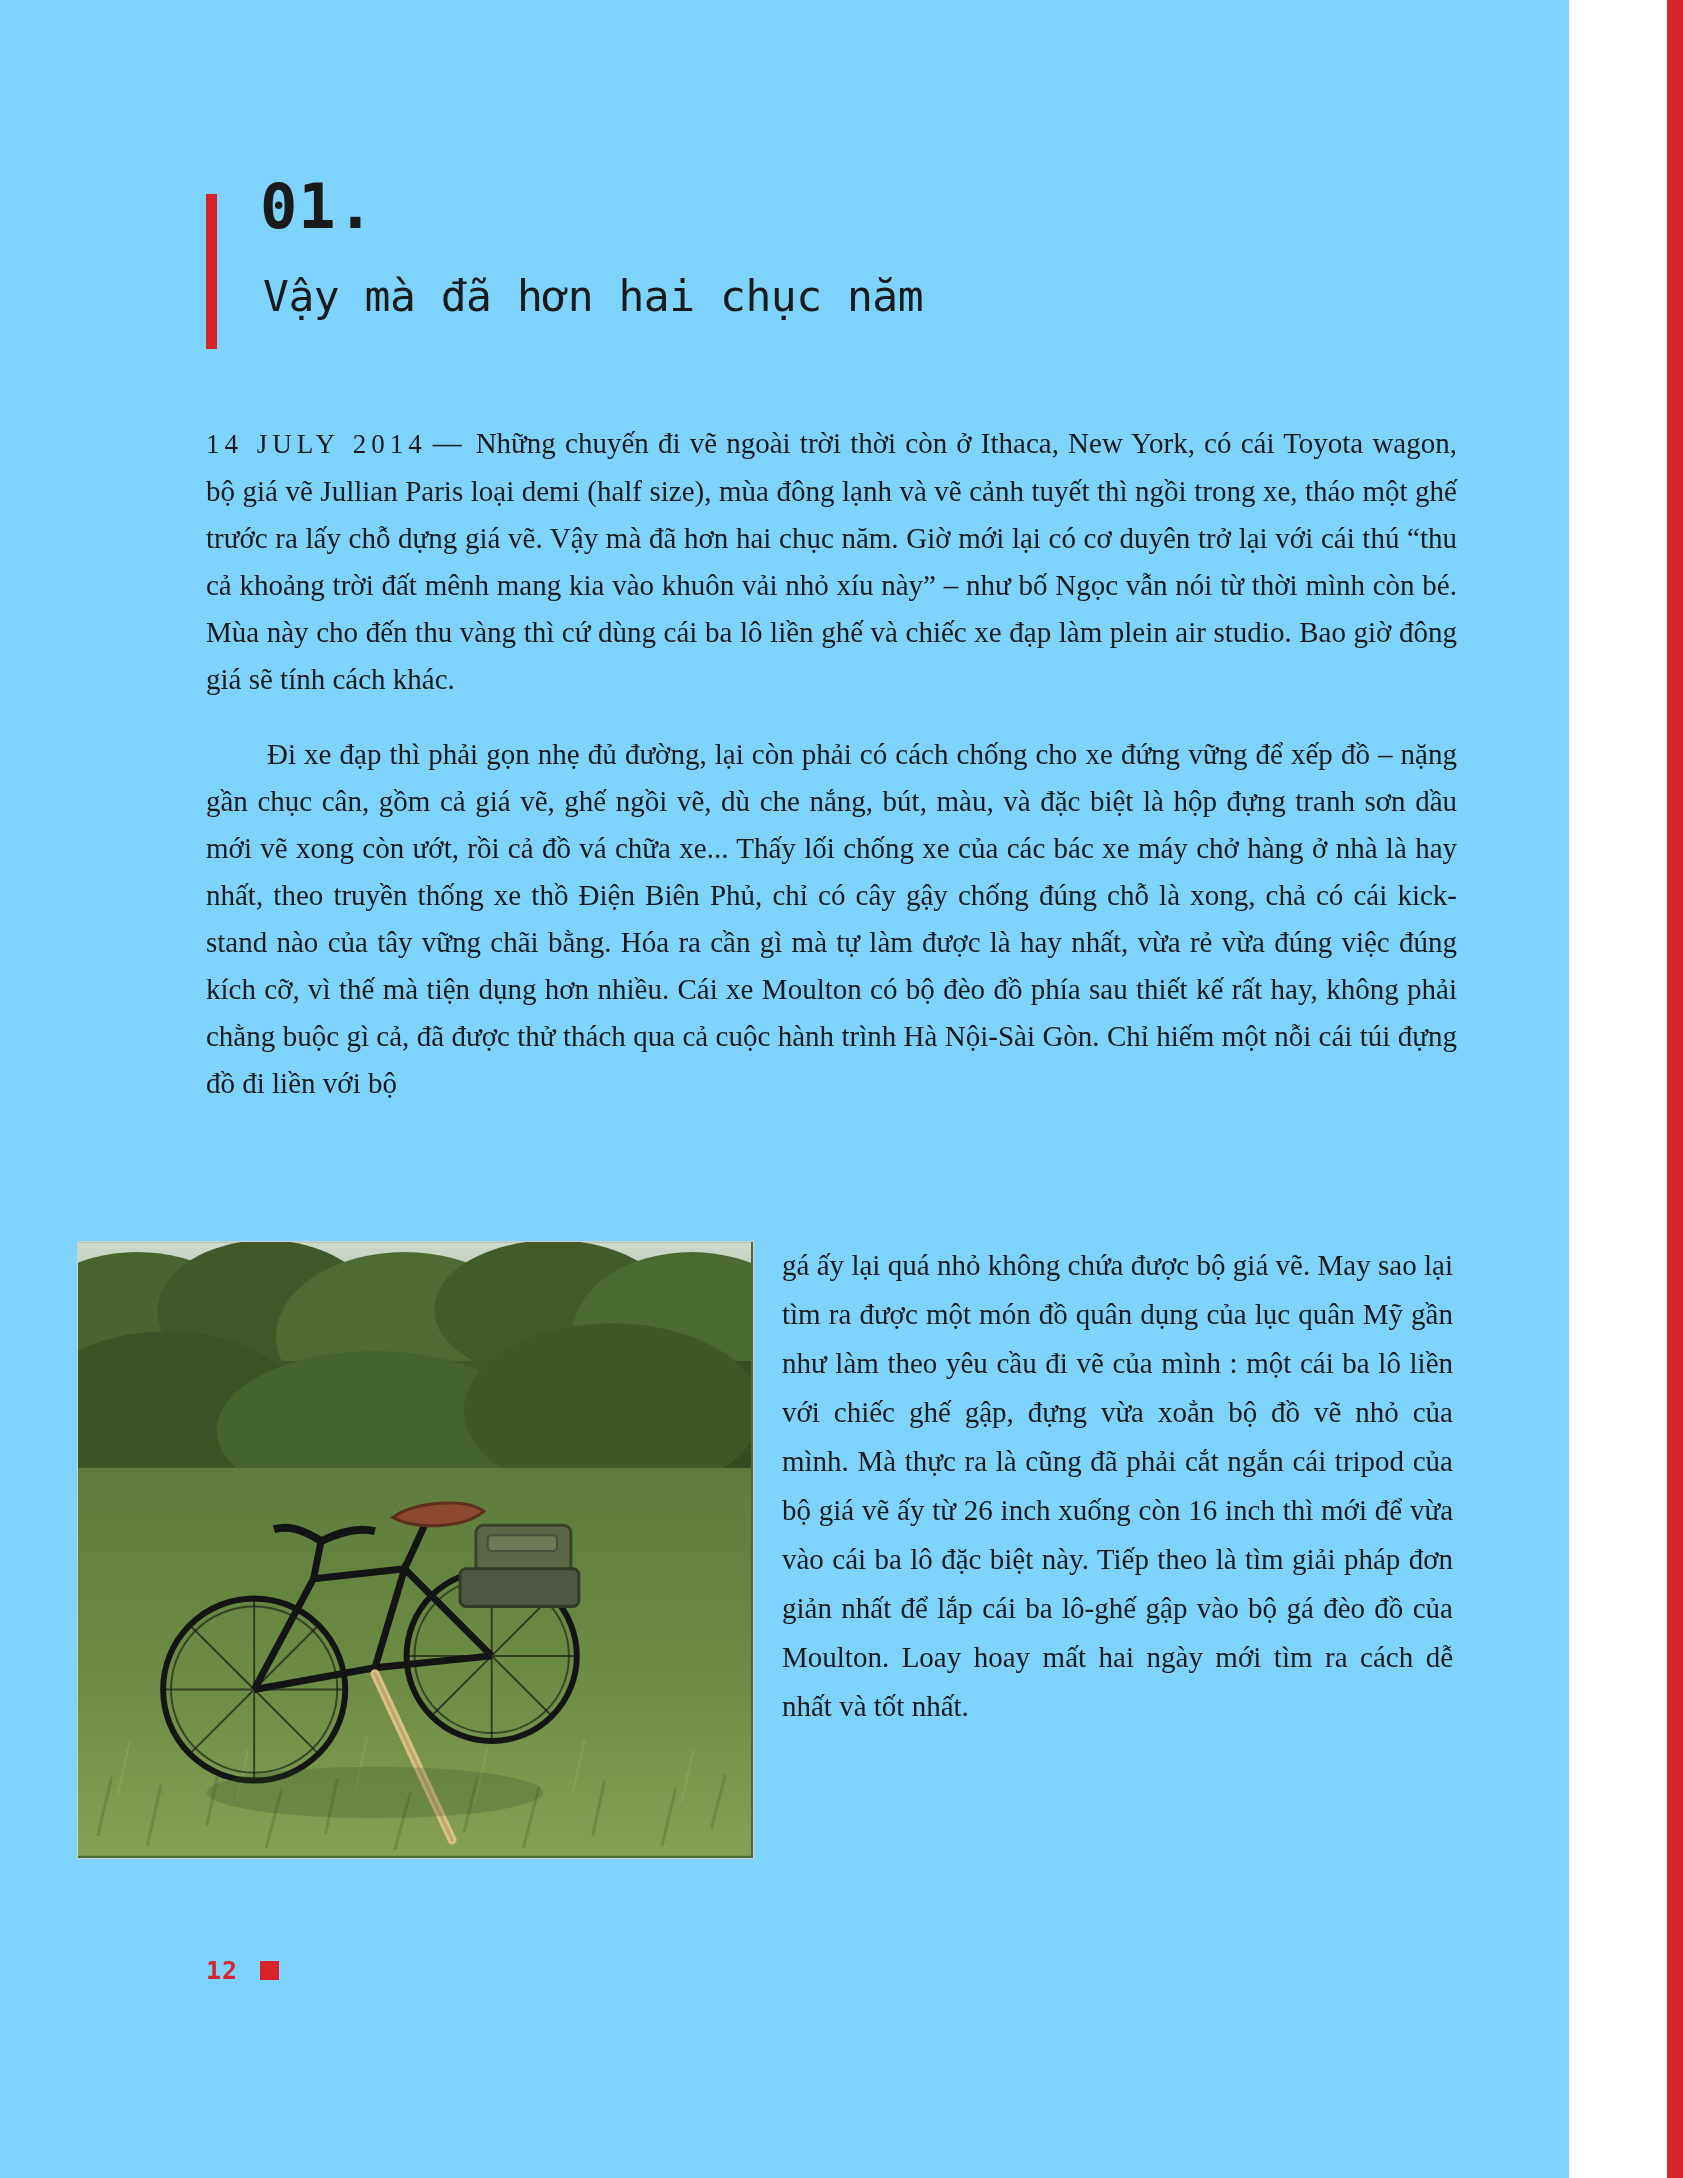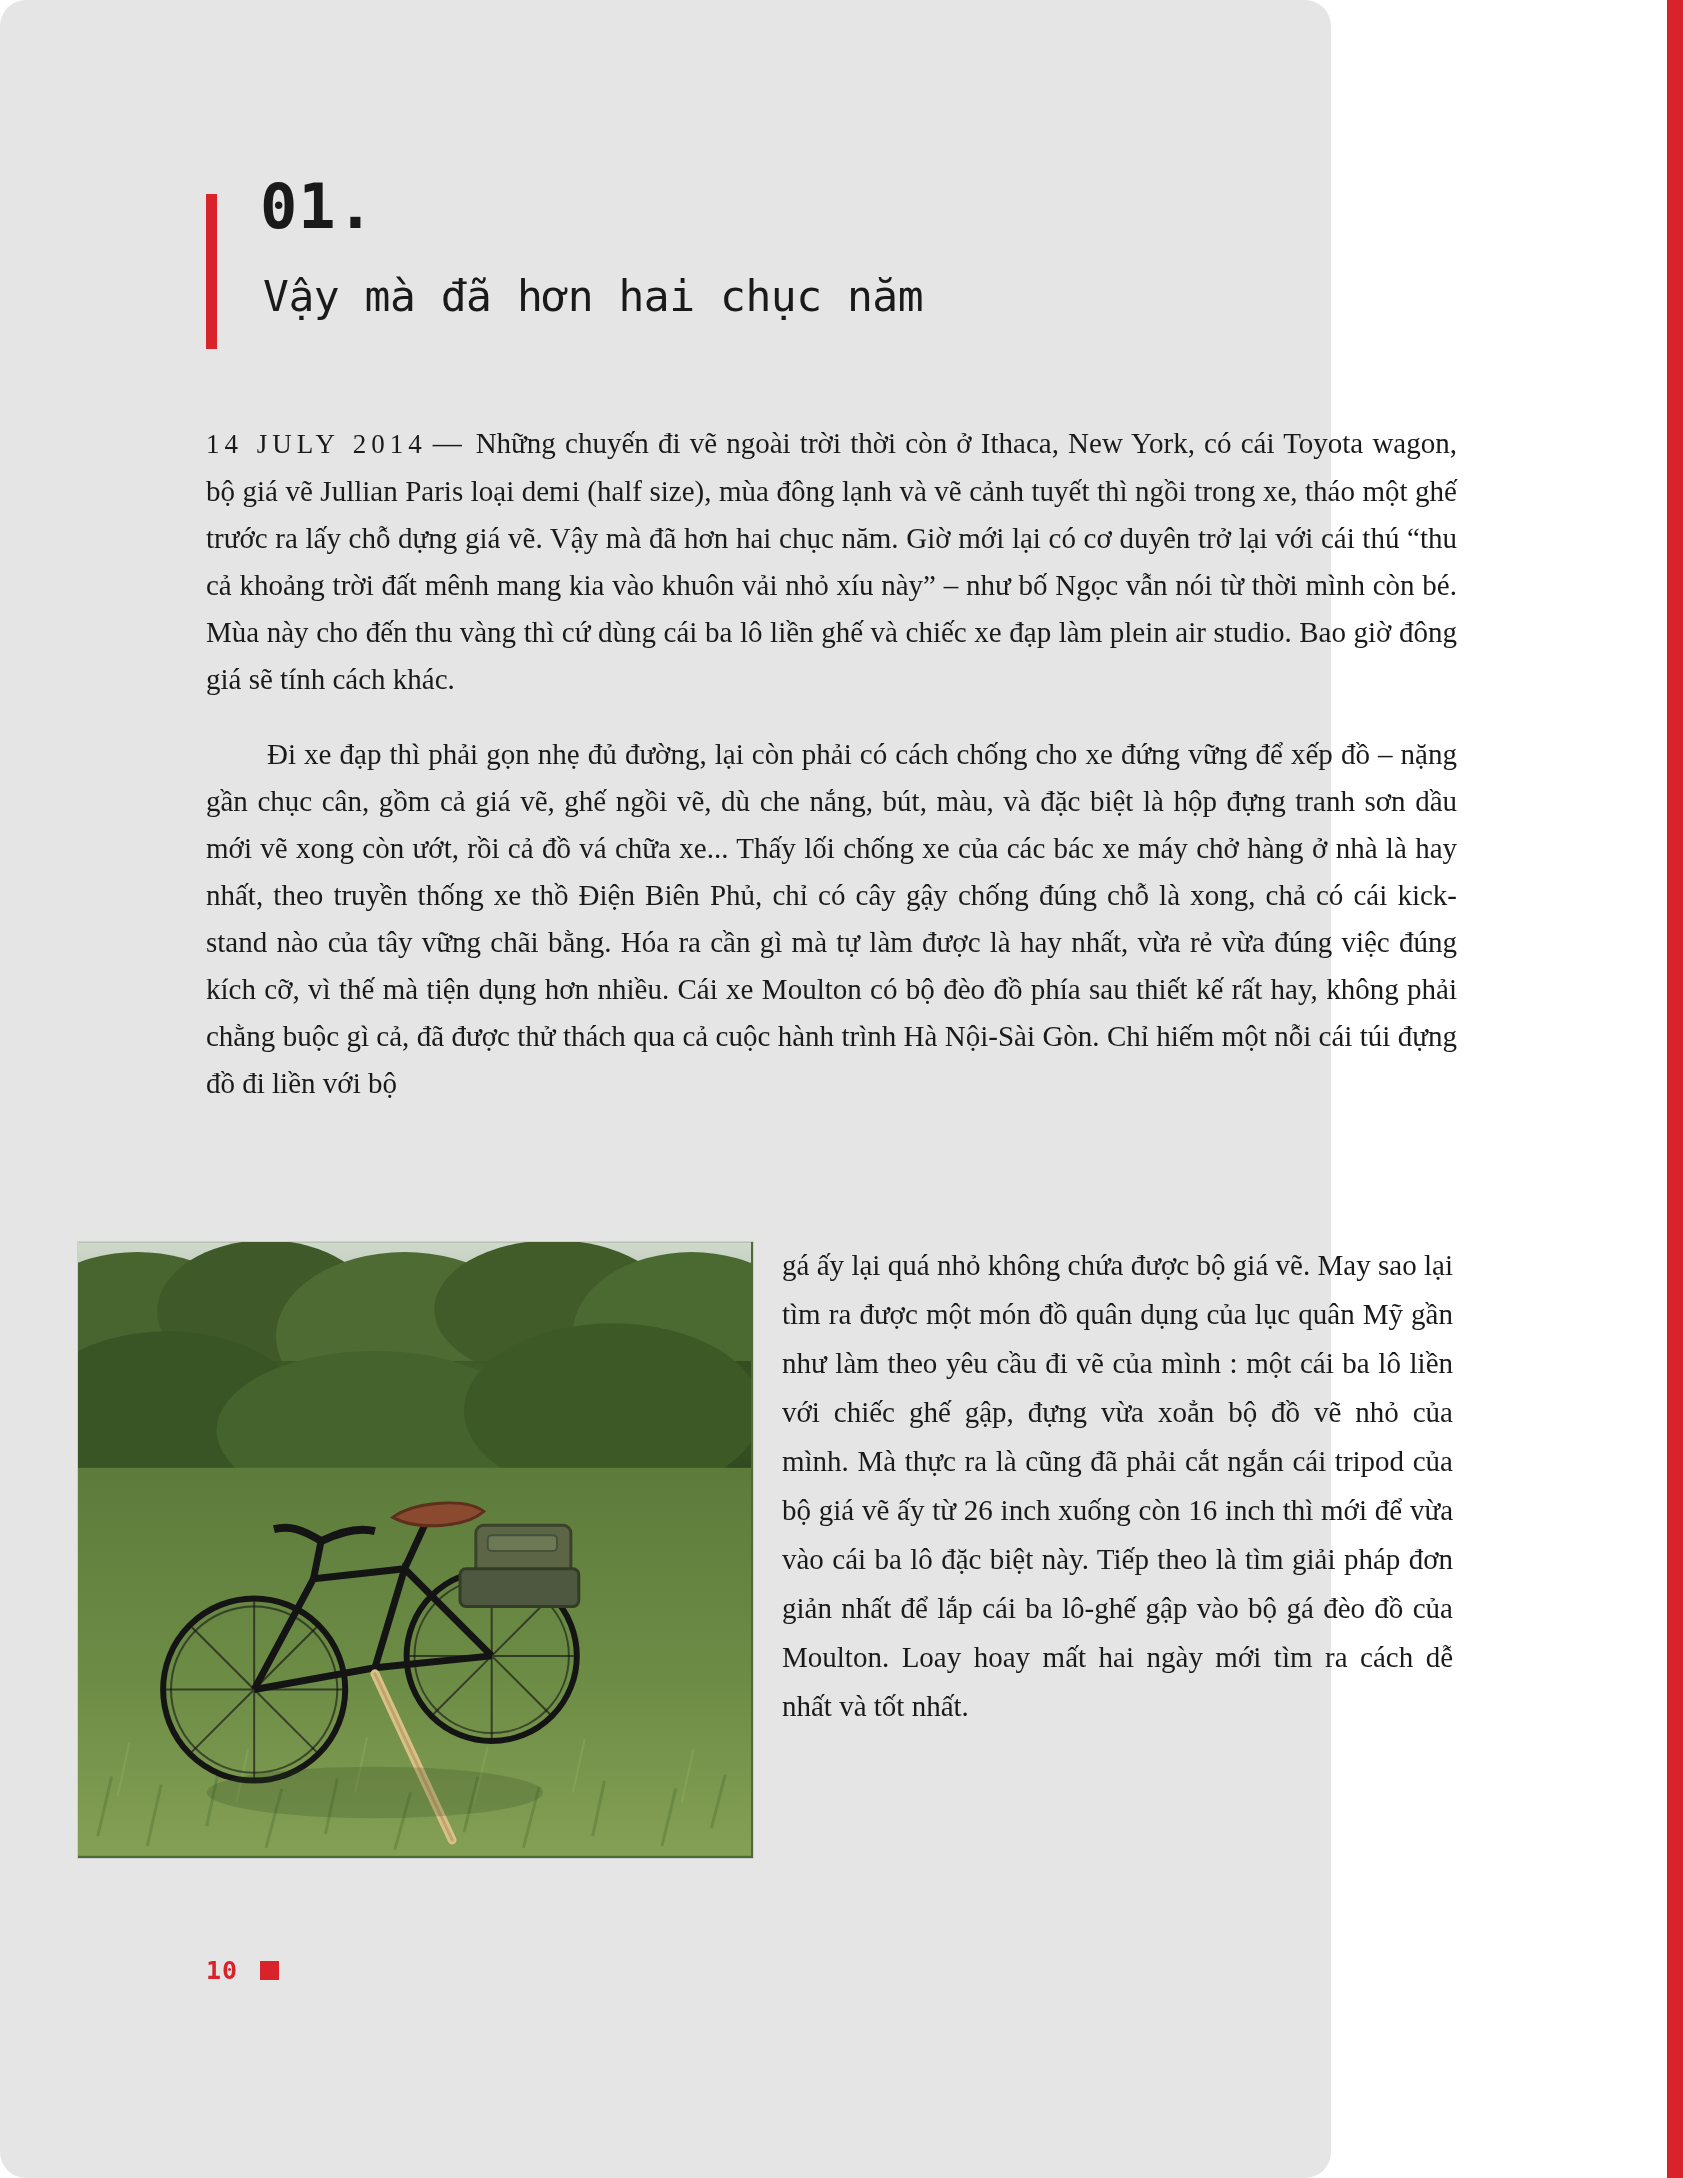--- a/index.html
+++ b/index.html
@@ -23,24 +23,23 @@
     right: 0;
     width: 16px;
     height: 2178px;
     background: #d8232a;
   }
 
   .page {
     position: absolute;
     left: 0;
     top: 0;
-    width: 1331px;
+    width: 1569px;
     height: 2178px;
-    background: #e5e5e5;
-    border-radius: 26px;
+    background: #7dd3fc;
   }
 
   
   .chapter-head {
     position: absolute;
     left: 206px;
     top: 194px;
     width: 1247px;
   }
   .chapter-rule {
@@ -268,20 +267,20 @@
 
       <ellipse cx="300" cy="556" rx="170" ry="26" fill="#2f4420" opacity="0.22"></ellipse>
     </svg>
   </div>
 
   <div class="right-col">
     <p>gá ấy lại quá nhỏ không chứa được bộ giá vẽ. May sao lại tìm ra được một món đồ quân dụng của lục quân Mỹ gần như làm theo yêu cầu đi vẽ của mình : một cái ba lô liền với chiếc ghế gập, đựng vừa xoẳn bộ đồ vẽ nhỏ của mình. Mà thực ra là cũng đã phải cắt ngắn cái tripod của bộ giá vẽ ấy từ 26 inch xuống còn 16 inch thì mới để vừa vào cái ba lô đặc biệt này. Tiếp theo là tìm giải pháp đơn giản nhất để lắp cái ba lô-ghế gập vào bộ gá đèo đồ của Moulton. Loay hoay mất hai ngày mới tìm ra cách dễ nhất và tốt nhất.</p>
   </div>
 
   <div class="footer">
-    <span class="page-number">10</span>
+    <span class="page-number">12</span>
     <span class="footer-square"></span>
   </div>
 
 </div>
 
 <div class="edge-band"></div>
 
 
 </body></html>

